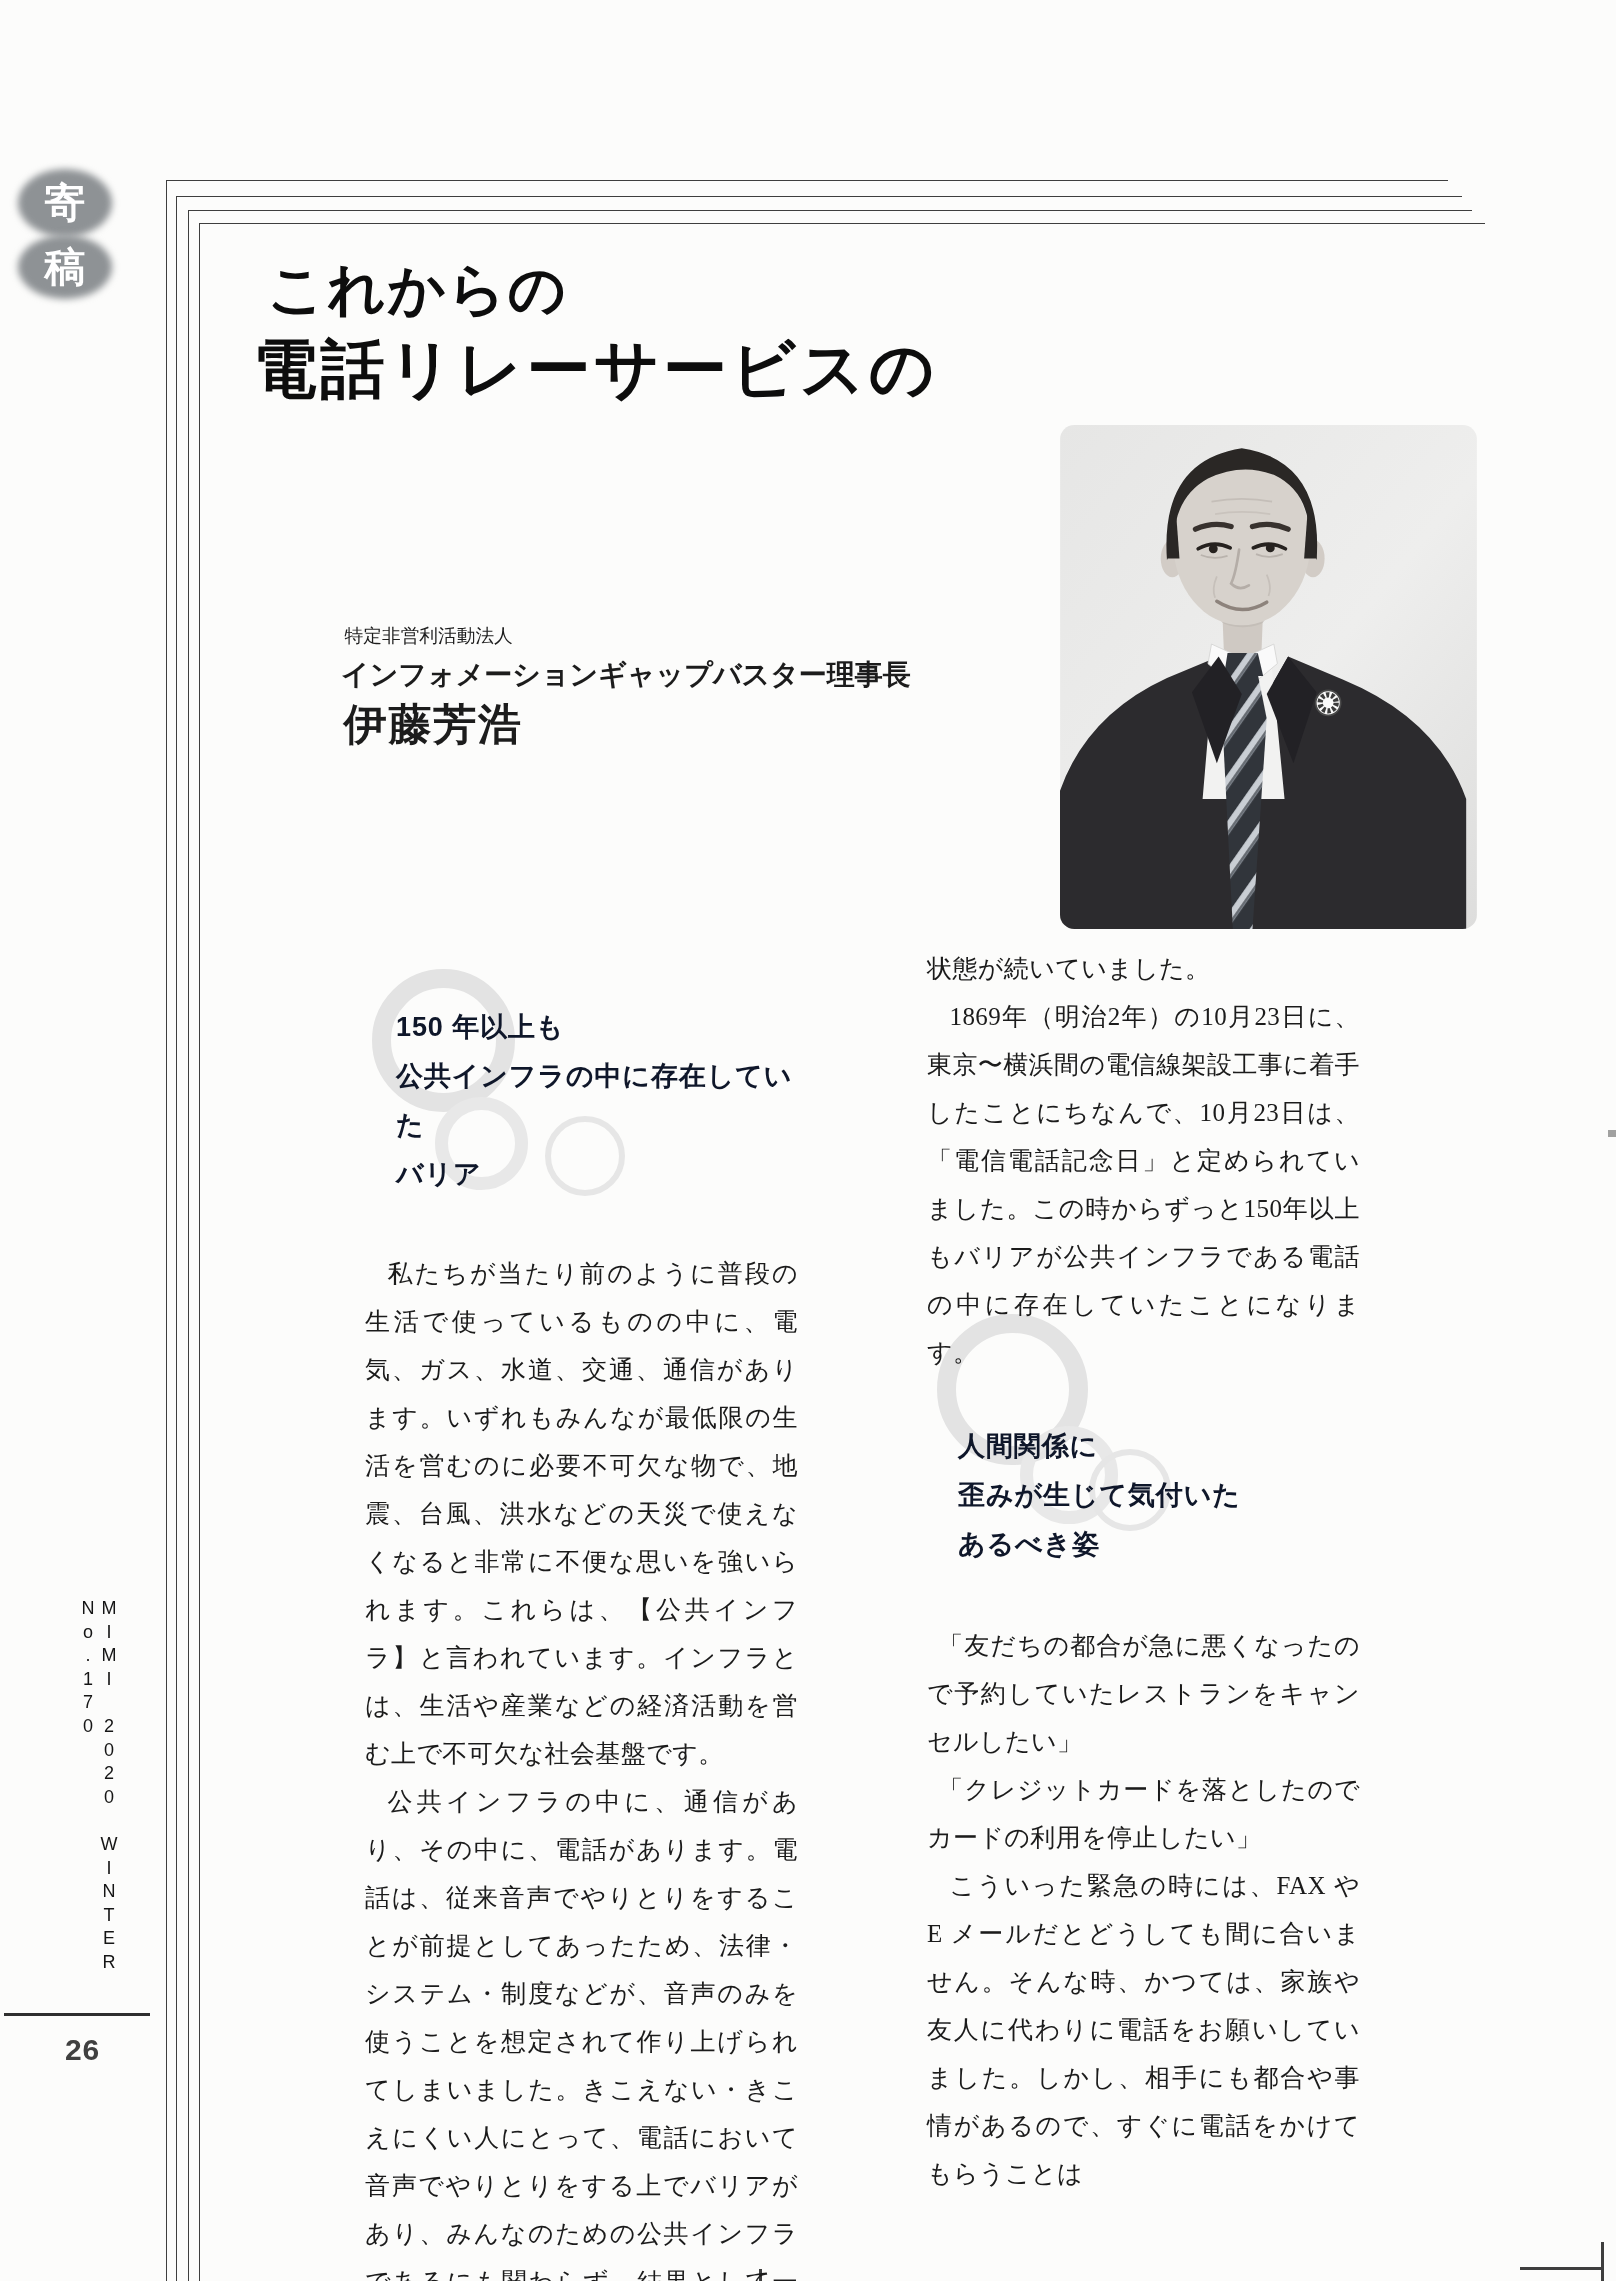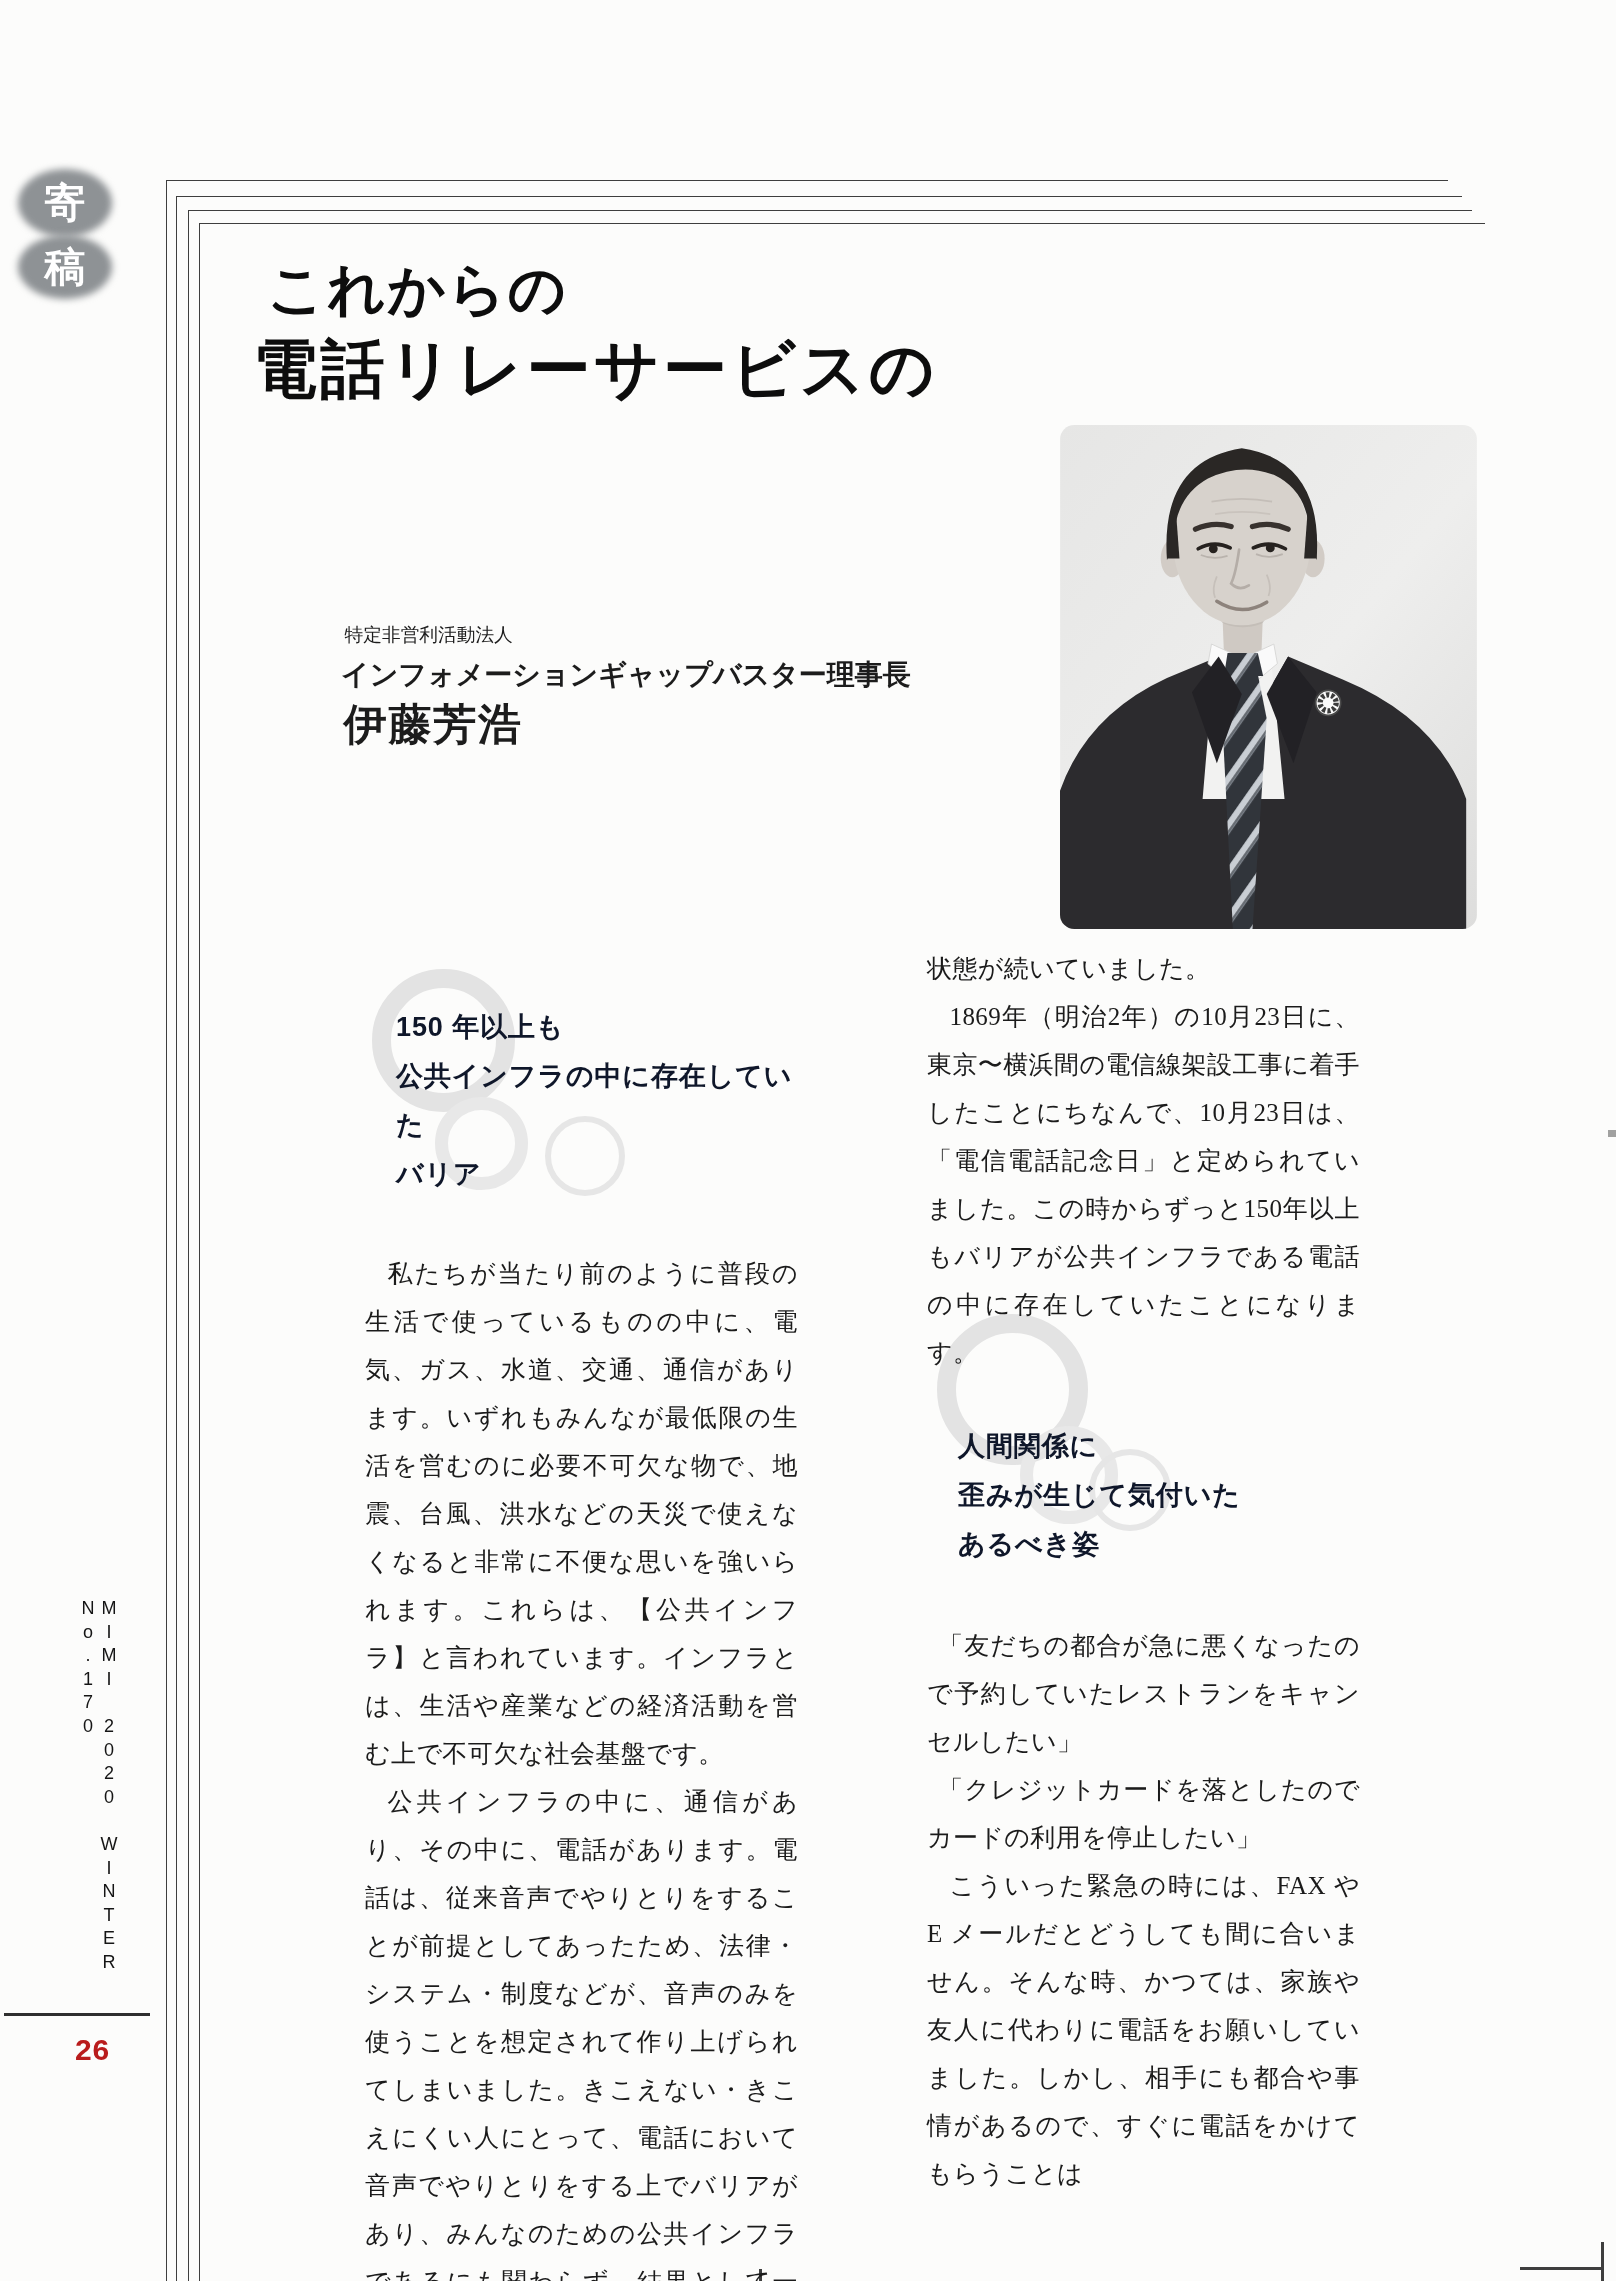--- a/index.html
+++ b/index.html
@@ -24,21 +24,21 @@
 
   
   .title{position:absolute;left:253px;top:261px;z-index:3;color:#0d0d0d;font-weight:bold;}
   .title .t1{font-size:57px;line-height:57px;letter-spacing:1.8px;padding-left:14.3px;margin-bottom:17px;}
   .title .t2{font-size:64px;line-height:69px;letter-spacing:3.6px;margin-bottom:28px;}
   .title .t3{font-size:64px;line-height:69px;letter-spacing:3.6px;}
 
   
   .author{position:absolute;left:341px;top:624px;z-index:3;
     font-family:"Liberation Sans","DejaVu Sans",sans-serif;color:#1c1c1c;}
-  .author .org{font-size:18.7px;line-height:24px;padding-left:3.6px;font-family:Liberation Mono, monospace;}
+  .author .org{font-size:18.7px;line-height:24px;padding-left:3.6px;}
   .author .role{font-size:28px;line-height:35px;font-weight:600;margin-top:9px;}
   .author .name{font-size:43px;line-height:50px;font-weight:bold;margin-top:7.1px;padding-left:2.7px;letter-spacing:1.8px;}
 
   
   .photo{position:absolute;left:1060px;top:425px;width:417px;height:504px;border-radius:14.3px;
     overflow:hidden;z-index:2;}
   .photo svg{display:block;}
 
   
   .ring{position:absolute;border-radius:50%;z-index:1;box-sizing:border-box;}
@@ -60,22 +60,22 @@
   .col p{margin:0;font-size:25px;line-height:48px;text-align:justify;text-justify:inter-ideograph;
     word-break:break-all;letter-spacing:0.4px;}
   p.indent{text-indent:0.9em;}
   p.quote{text-indent:0.45em;}
 
   
   .spine{position:absolute;left:77px;top:1598px;height:417px;z-index:3;
     writing-mode:vertical-rl;text-orientation:upright;
     font-family:"Liberation Sans","DejaVu Sans",sans-serif;font-size:18px;letter-spacing:3.6px;color:#151515;}
   .footer-rule{position:absolute;left:3.6px;top:2013px;width:146px;height:2.7px;background:#2f2f2f;}
-  .page-number{position:absolute;left:75px;top:2033px;font-family:"Liberation Sans","DejaVu Sans",sans-serif;
-    font-weight:bold;font-size:30px;color:#b91c1c;letter-spacing:0.9px;}
+  .page-number{position:absolute;left:65px;top:2033px;font-family:"Liberation Sans","DejaVu Sans",sans-serif;
+    font-weight:bold;font-size:30px;color:#404040;letter-spacing:0.9px;}
 
   
   .mark{position:absolute;background:#3e3e3e;}
   .mark-bottom-tick{left:759px;top:2269px;width:2.7px;height:12.5px;}
   .mark-corner-h{left:1520px;top:2267px;width:84px;height:2.7px;}
   .mark-corner-v{left:1601px;top:2242px;width:2.7px;height:39px;}
   .mark-side-tick{left:1608px;top:1130px;width:9px;height:7.1px;background:#8a8a8a;opacity:.8;}
 </style>
 </head>
 <body>

